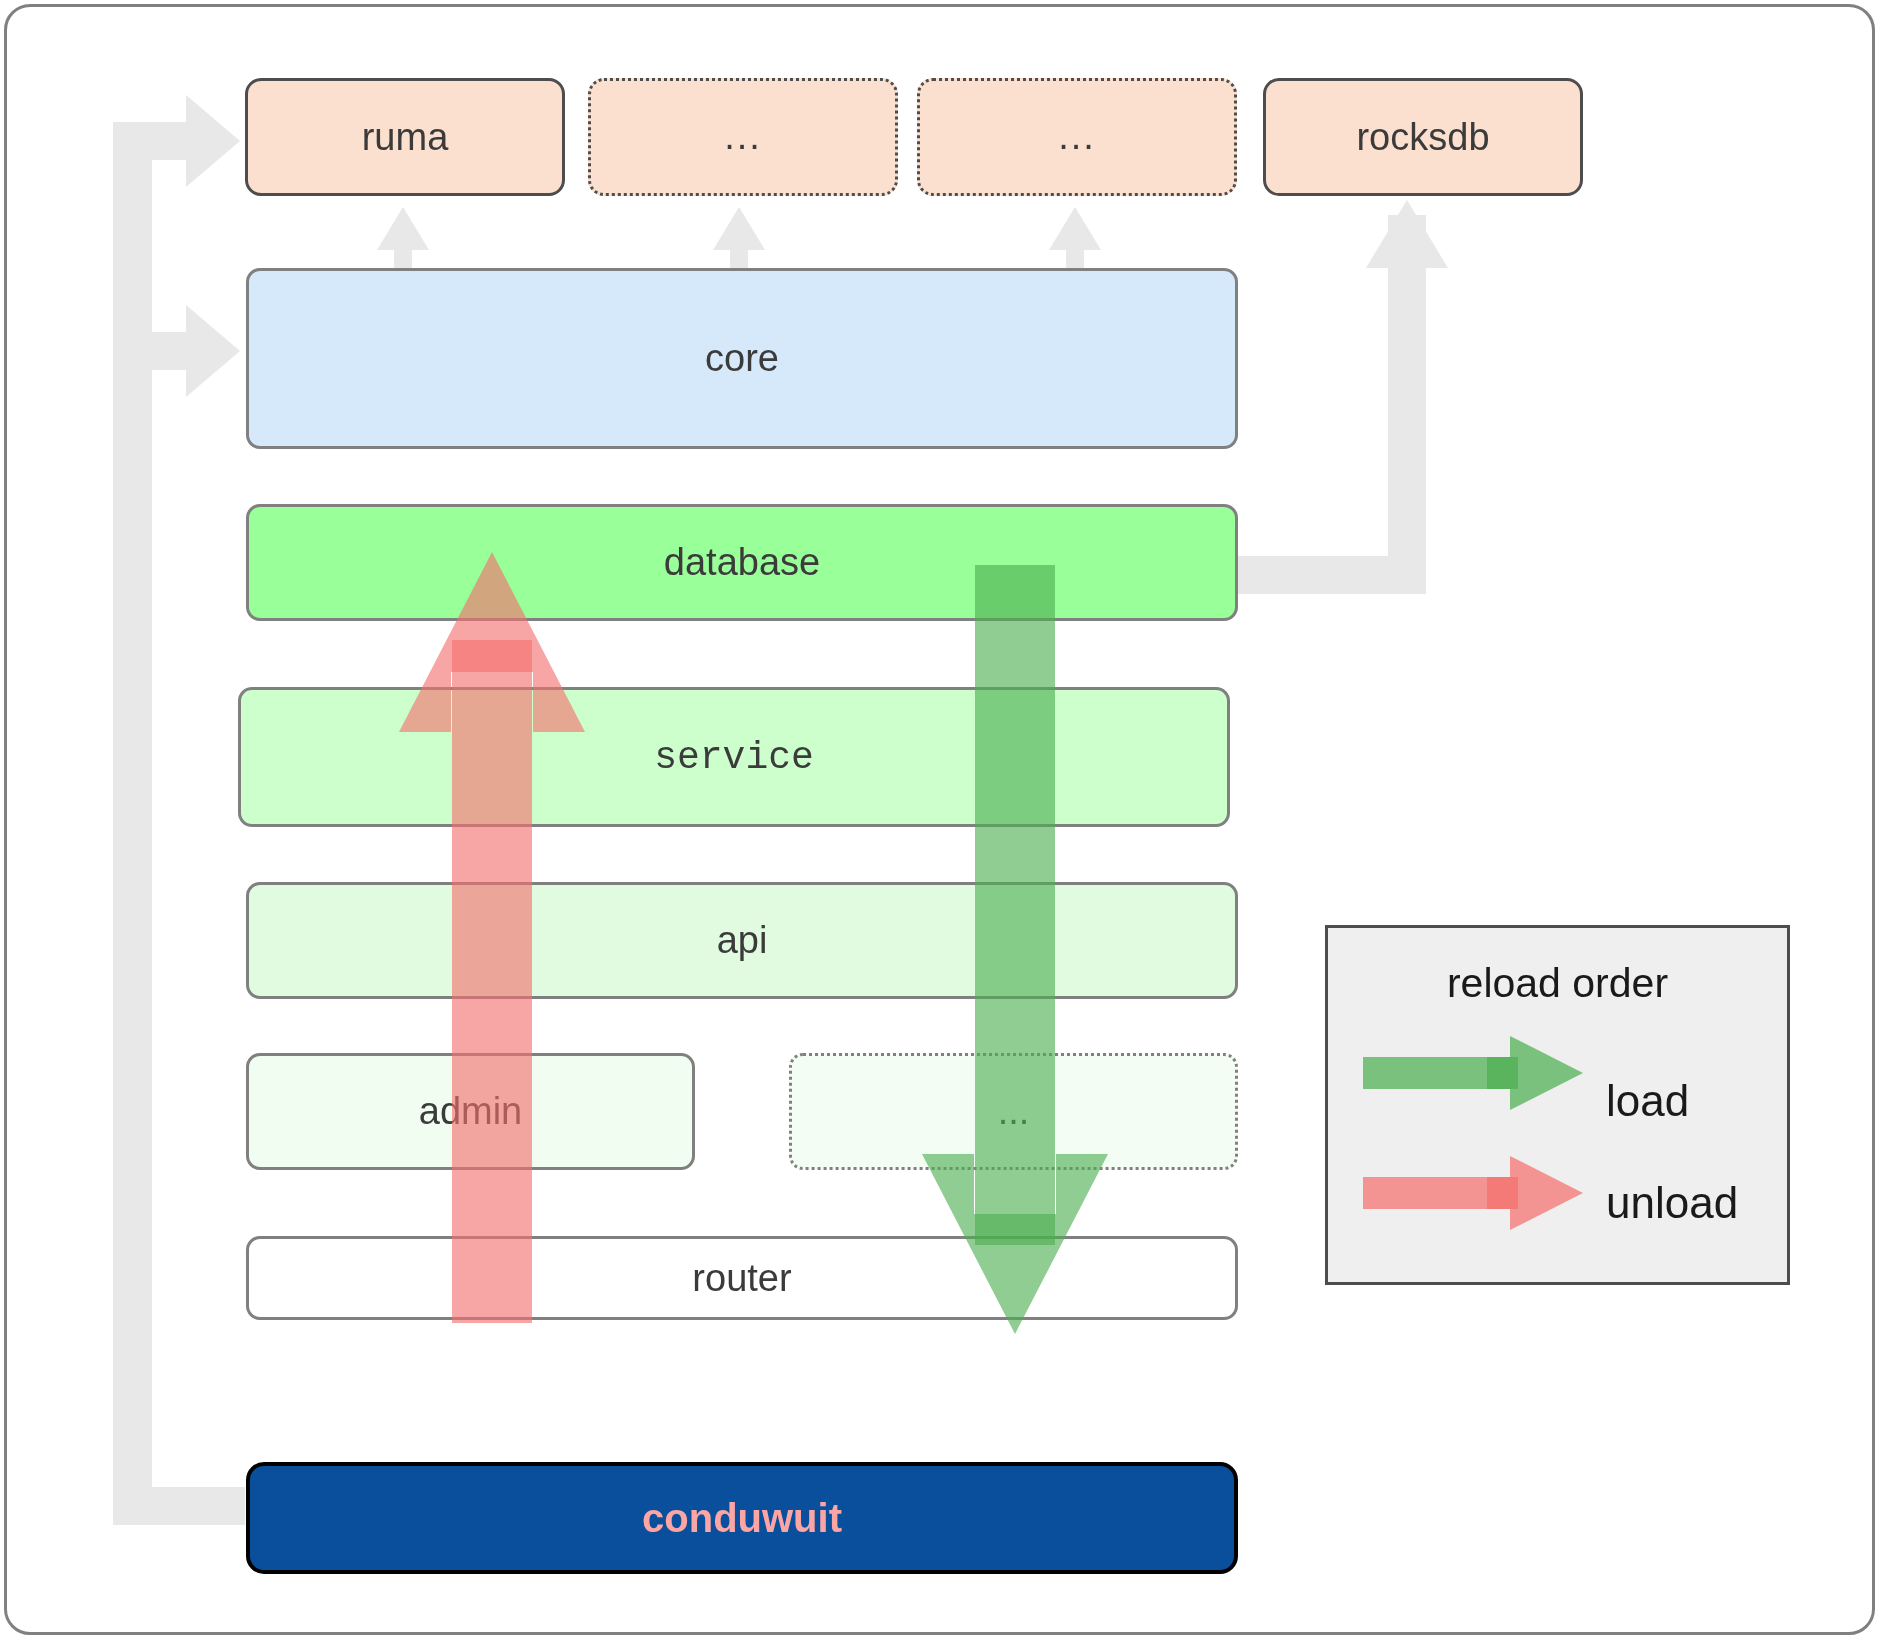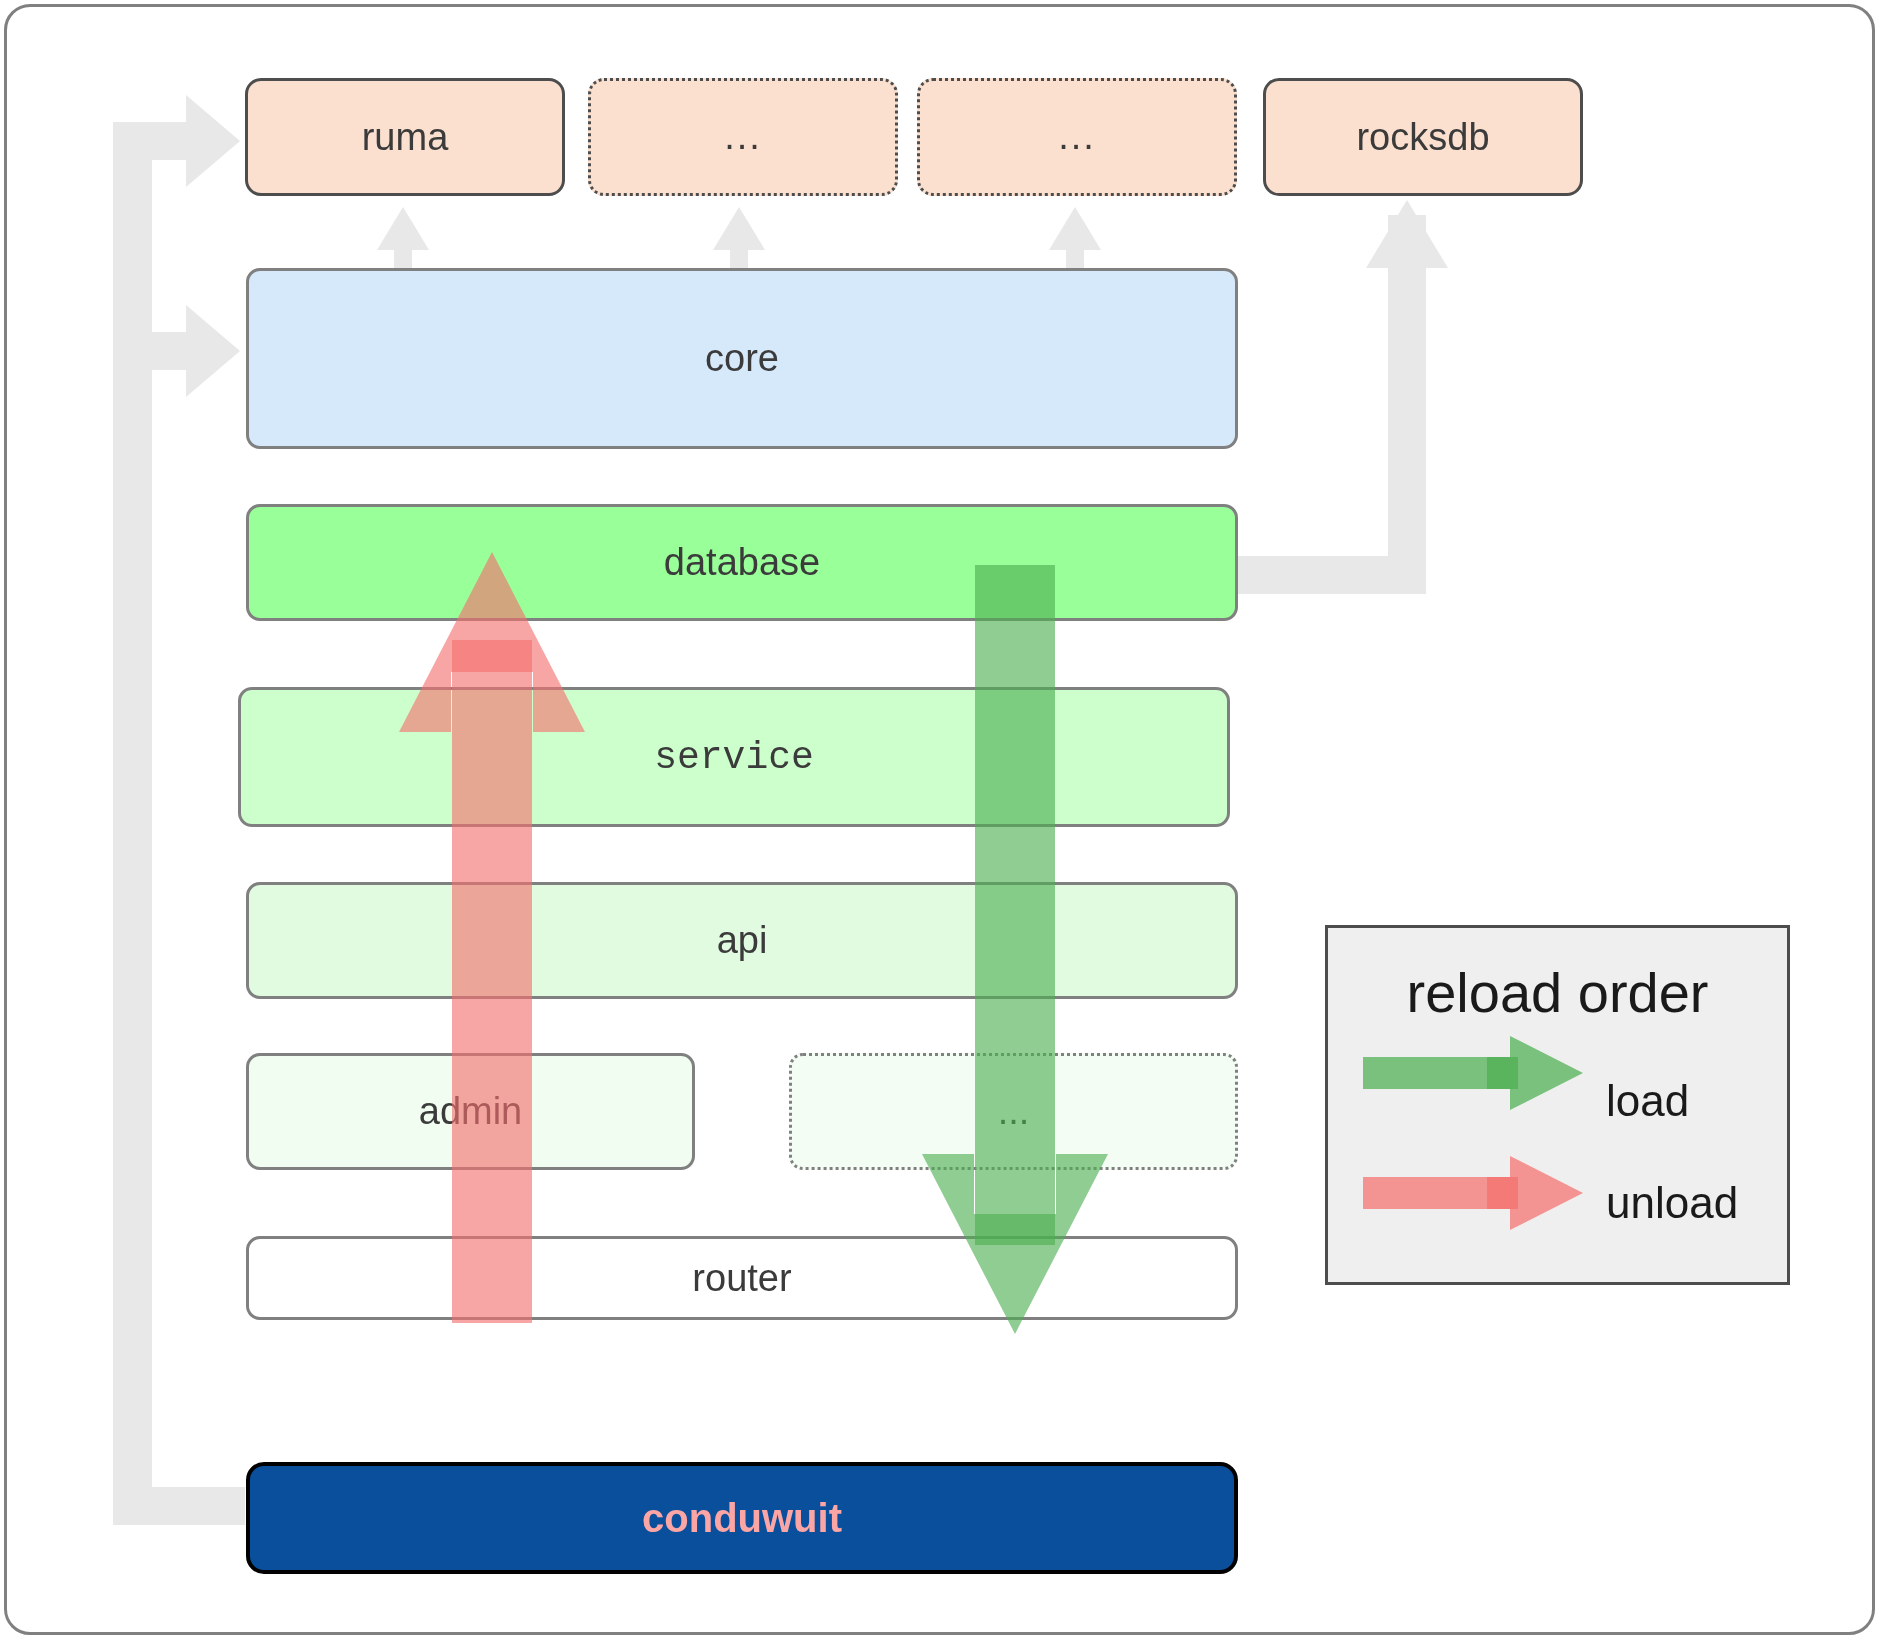--- a/index.html
+++ b/index.html
@@ -95,21 +95,21 @@
     border: 3px solid #4d4d4d;
     box-sizing: border-box;
     z-index: 6;
   }
   #legend-title {
     position: absolute;
     left: 0;
     top: 32px;
     width: 100%;
     text-align: center;
-    font-size: 56px;
+    font-size: 41px;
     color: #1a1a1a;
   }
   .legend-label {
     position: absolute;
     font-size: 44px;
     color: #1a1a1a;
   }
 
   
   .overlay {

